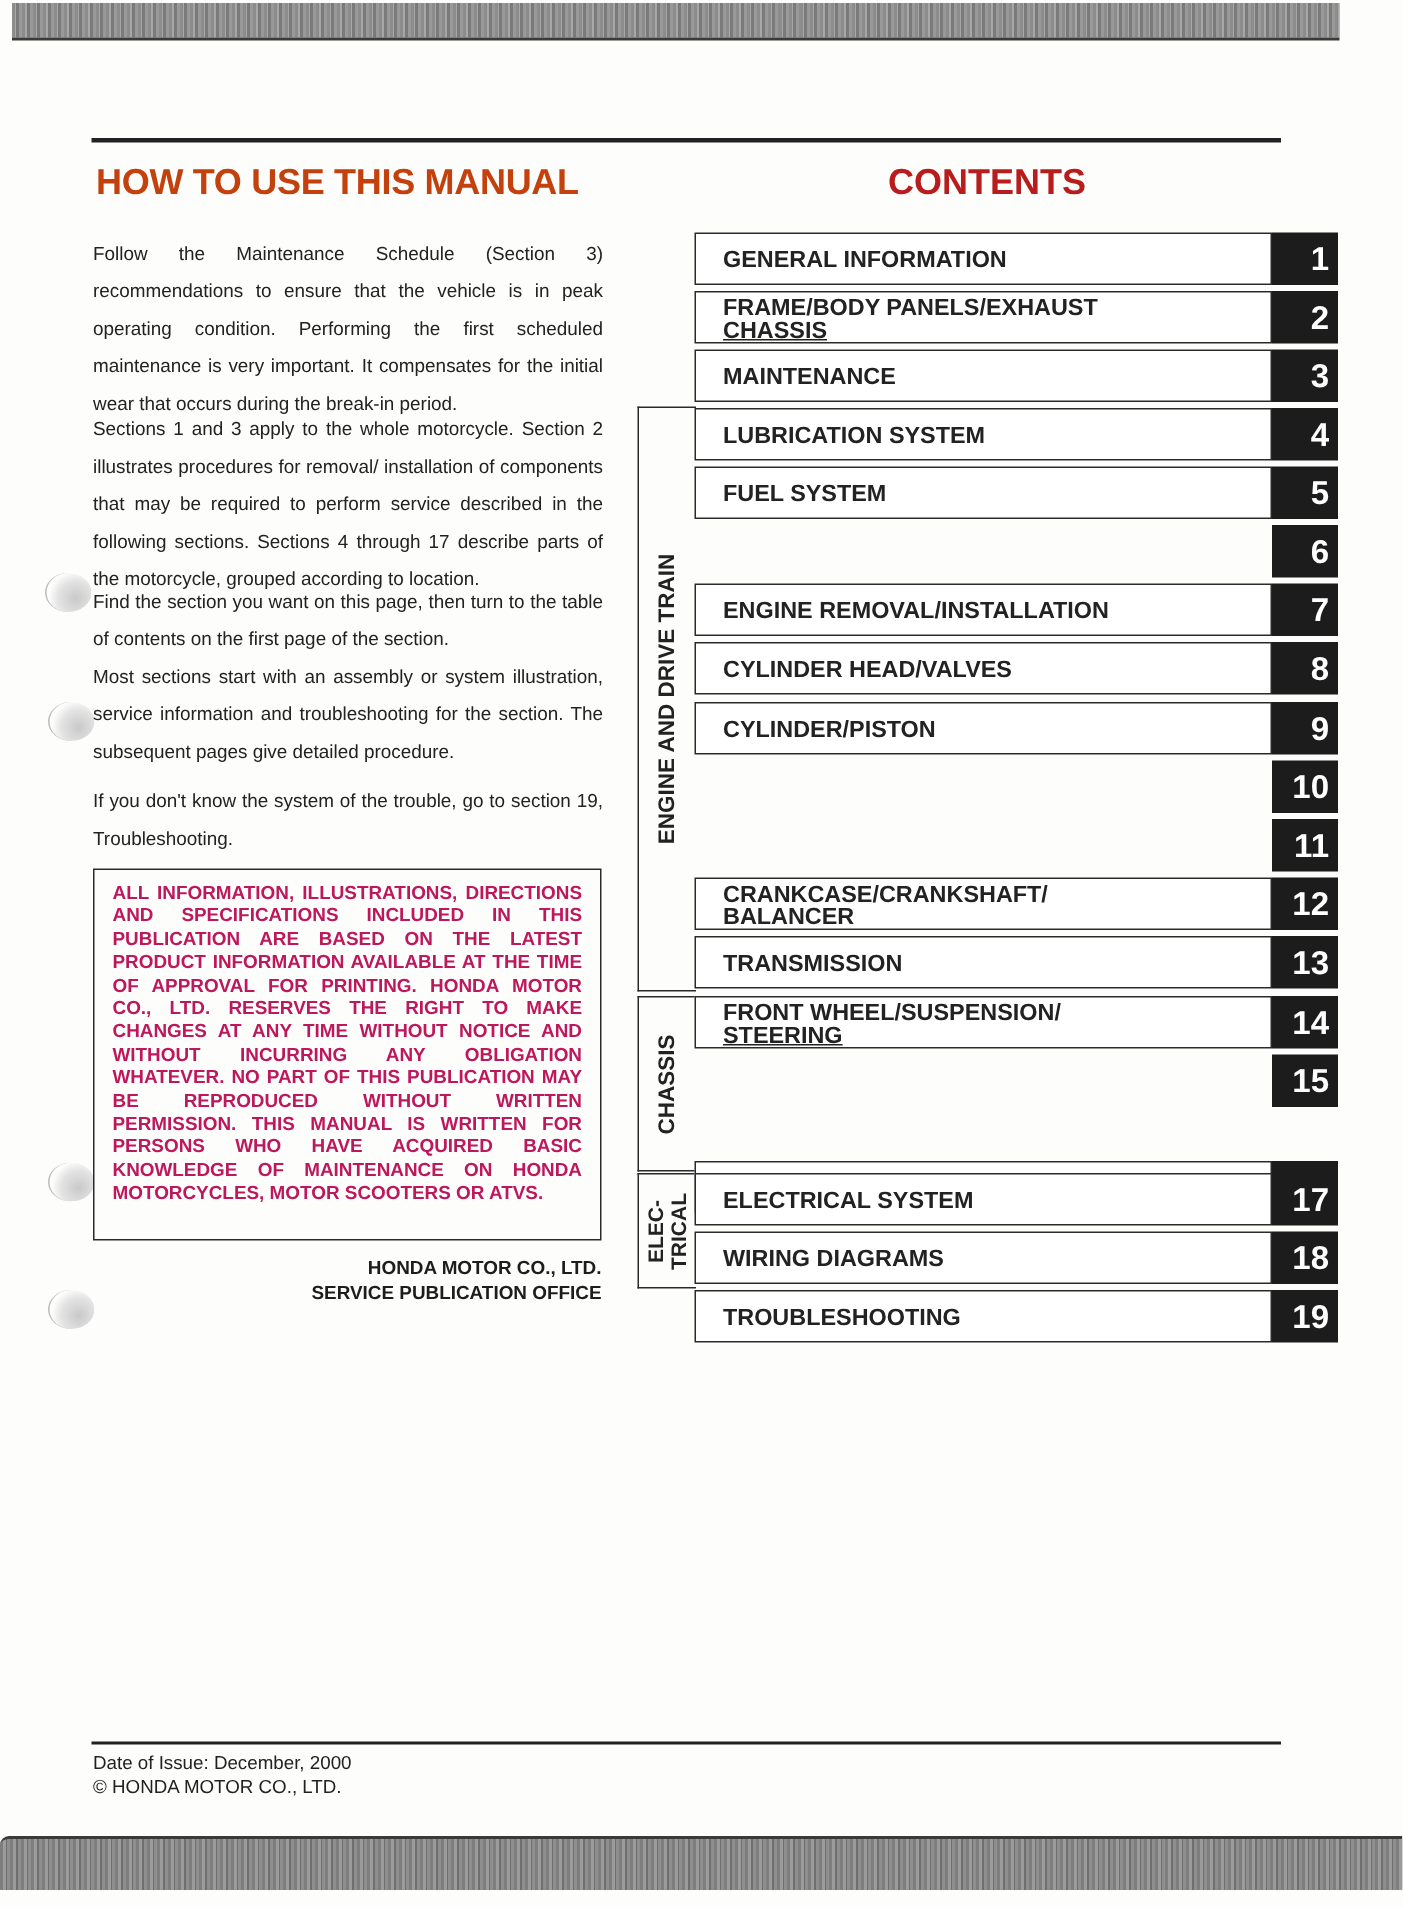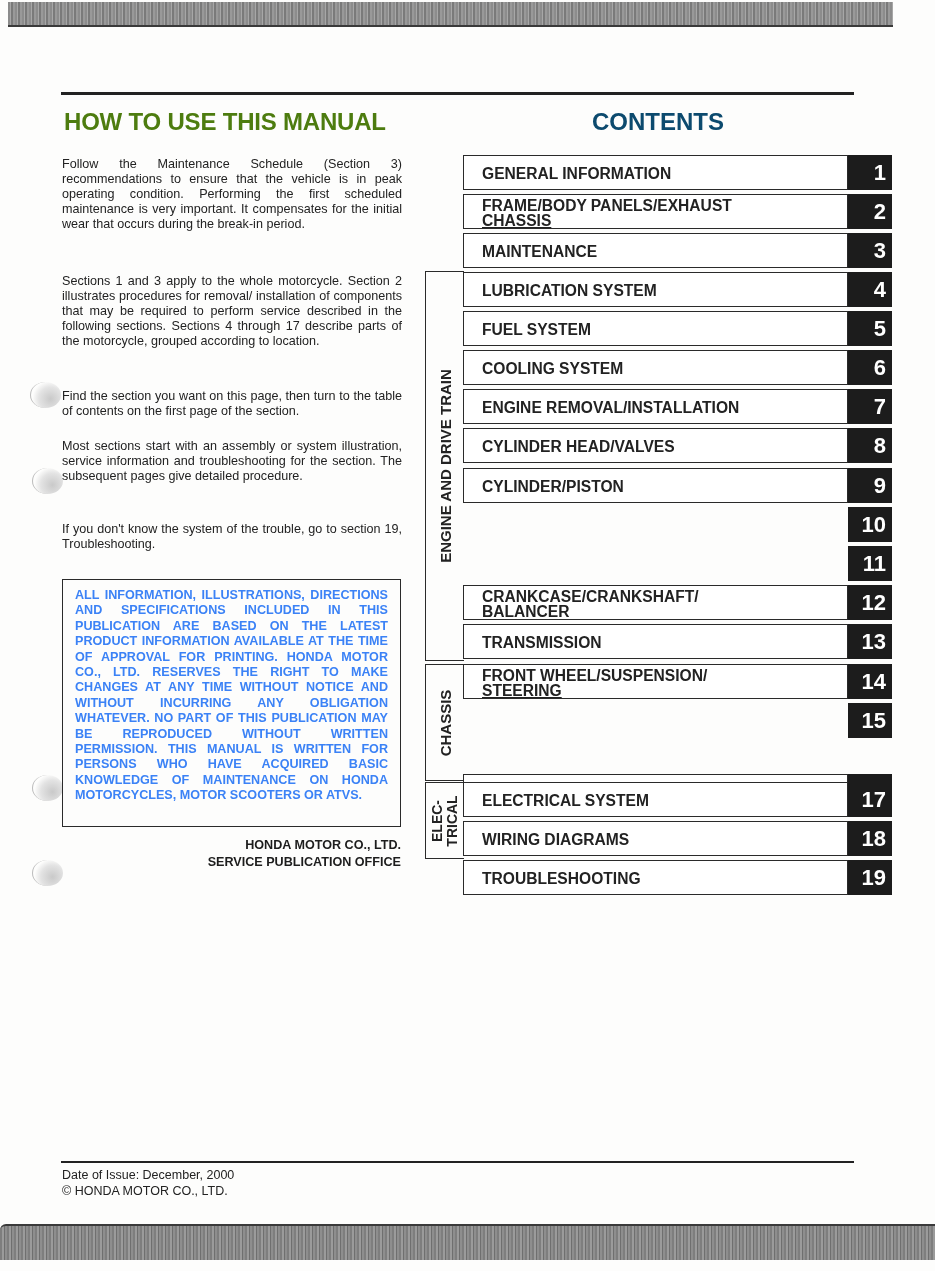--- a/index.html
+++ b/index.html
@@ -19,42 +19,42 @@
       position: absolute; left: 0; top: 1224px; width: 935px; height: 34px;
       background: repeating-linear-gradient(90deg, #7e7e7e 0 2px, #9b9b9b 2px 4px, #6f6f6f 4px 5px, #8e8e8e 5px 7px);
       border-top: 2px solid #3a3a3a;
       border-radius: 6px 0 0 0;
     }
     .rule-top { position: absolute; left: 61px; top: 92px; width: 793px; height: 3px; background: #222; }
     .rule-bottom { position: absolute; left: 61px; top: 1161px; width: 793px; height: 2px; background: #222; }
 
     .page-title {
       position: absolute; left: 64px; top: 108px;
-      font-size: 24px; font-weight: bold; letter-spacing: -0.2px; color: #4d7c0f;
+      font-size: 24px; font-weight: bold; letter-spacing: -0.2px; color: #c2410c;
     }
     .contents-title {
       position: absolute; left: 592px; top: 108px;
-      font-size: 24px; font-weight: bold; color: #0c4a6e;
-    }
-
-    .intro { position: absolute; left: 62px; width: 340px; font-size: 12.6px; line-height: 15px; text-align: justify; color: #222; }
+      font-size: 24px; font-weight: bold; color: #b91c1c;
+    }
+
+    .intro { position: absolute; left: 62px; width: 340px; font-size: 12.6px; line-height: 25px; text-align: justify; color: #222; }
     .intro p { margin: 0; }
     .p1 { top: 157px; }
     .p2 { top: 274px; }
     .p3 { top: 389px; }
     .p4 { top: 439px; }
     .p5 { top: 522px; }
 
     .disclaimer {
       position: absolute; left: 62px; top: 579px; width: 339px; height: 248px;
       border: 1.5px solid #2a2a2a; box-sizing: border-box;
     }
     .disclaimer-text {
       position: absolute; left: 12px; top: 8px; width: 313px;
-      font-size: 12.6px; line-height: 15.4px; font-weight: bold; text-align: justify; color: #3b82f6;
+      font-size: 12.6px; line-height: 15.4px; font-weight: bold; text-align: justify; color: #be185d;
     }
     .publisher {
       position: absolute; left: 150px; top: 837px; width: 251px;
       text-align: right; font-weight: bold; font-size: 12.6px; line-height: 16.5px; color: #1d1d1d;
     }
 
     .footer { position: absolute; left: 62px; top: 1168px; font-size: 12.5px; line-height: 15.8px; color: #222; }
 
     
     .toc-row { position: absolute; left: 463px; width: 429px; height: 18px; }
@@ -191,28 +191,20 @@
       <div class="toc-label">
         <div>
           <div>FUEL SYSTEM</div>
           <div></div>
         </div>
       </div>
     </div>
     <div class="toc-tab">5</div>
   </div>
 <div class="toc-row" style="top:350px">
-    <div class="toc-box">
-      <div class="toc-label">
-        <div>
-          <div>COOLING SYSTEM</div>
-          <div></div>
-        </div>
-      </div>
-    </div>
     <div class="toc-tab">6</div>
   </div>
 <div class="toc-row" style="top:389px">
     <div class="toc-box">
       <div class="toc-label">
         <div>
           <div>ENGINE REMOVAL/INSTALLATION</div>
           <div></div>
         </div>
       </div>

